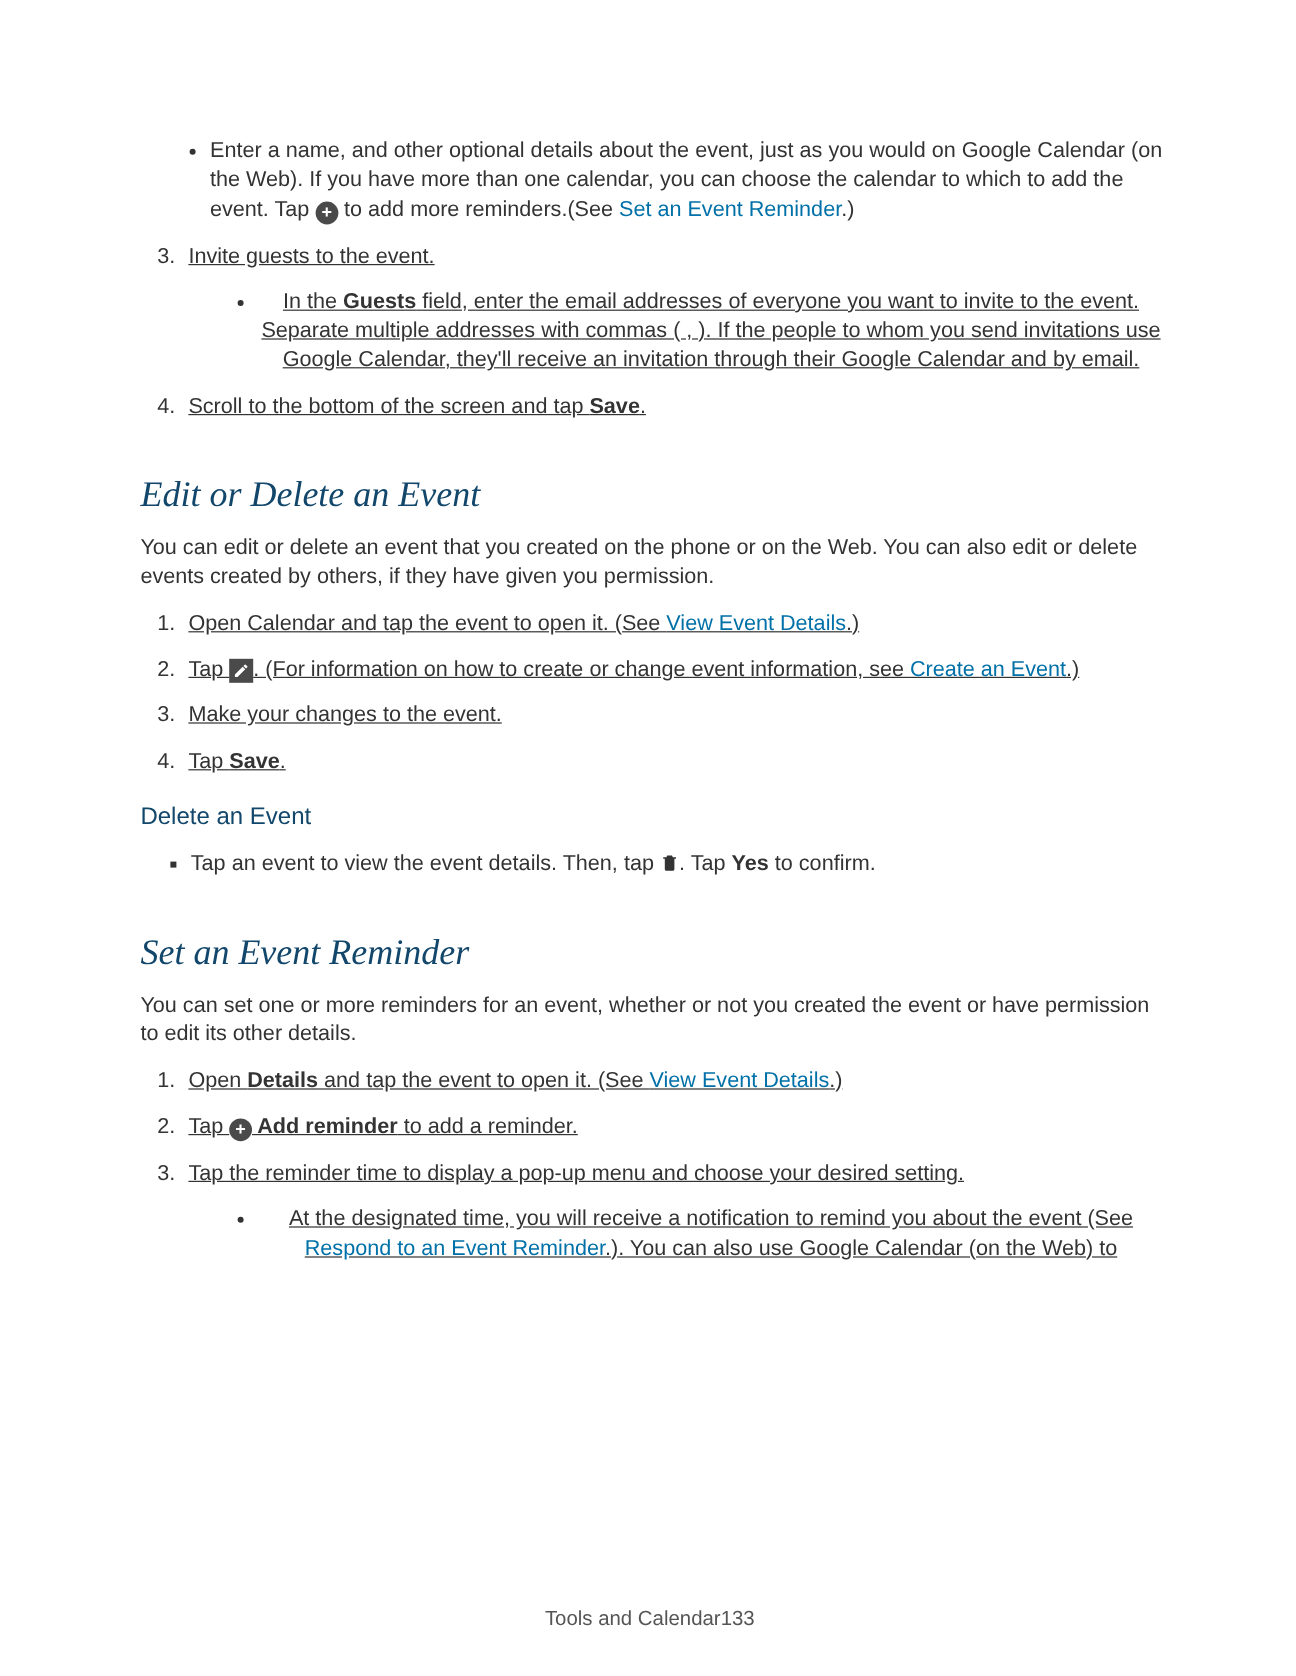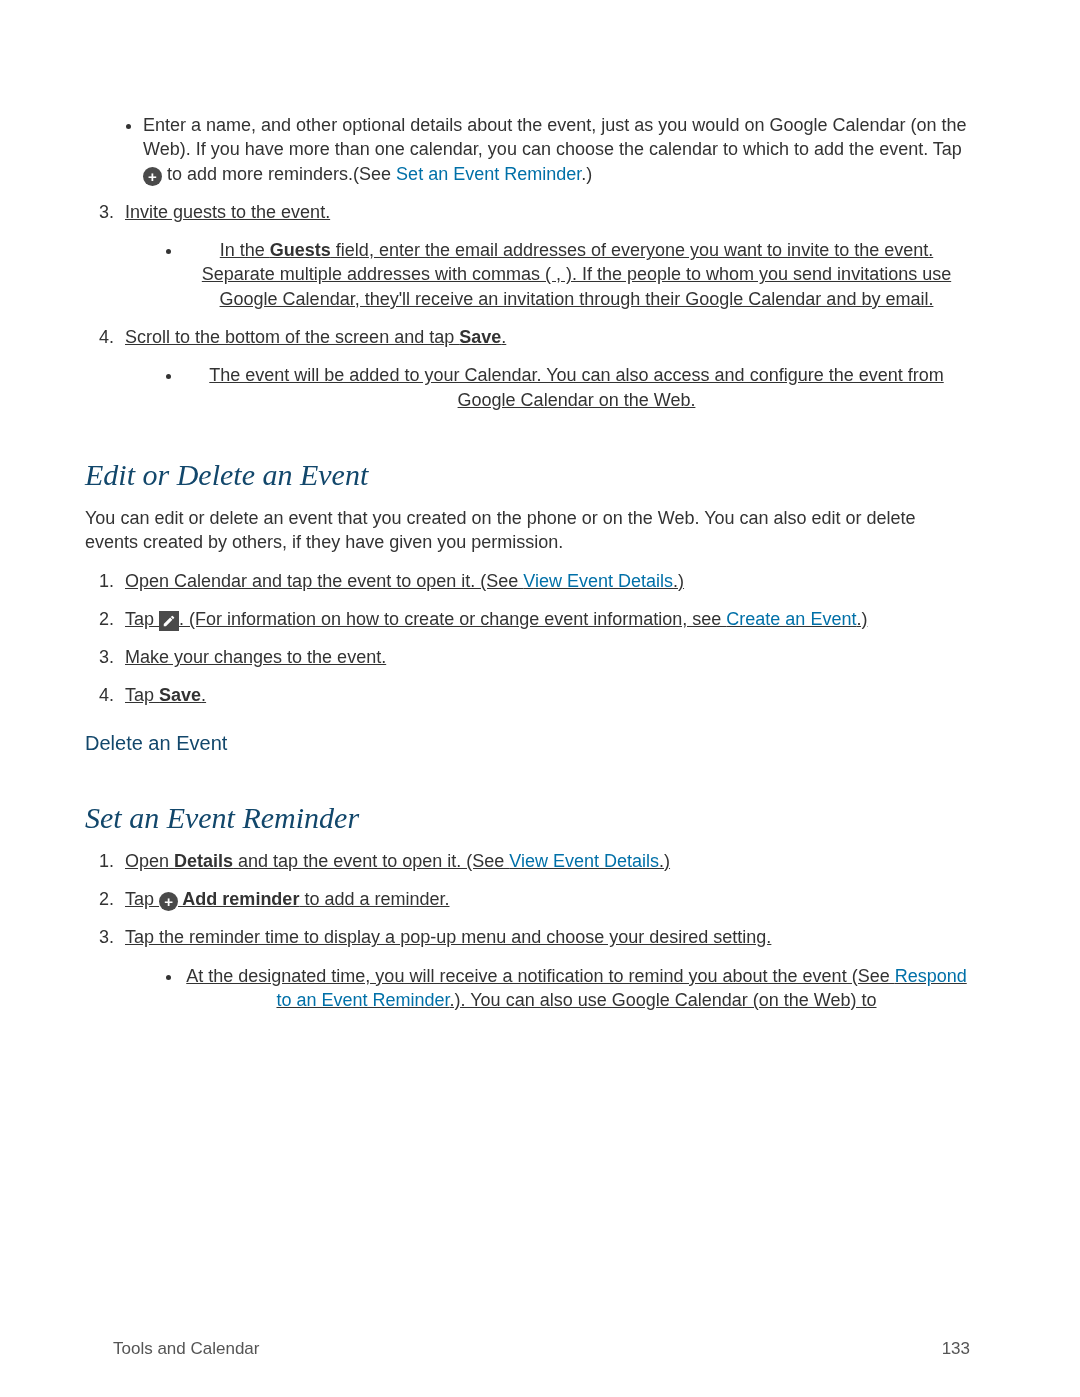--- a/index.html
+++ b/index.html
@@ -5,21 +5,21 @@
     * { margin: 0; padding: 0; box-sizing: border-box; }
     body {
       font-family: Arial, Helvetica, sans-serif;
       width: 1080px;
       height: 1397px;
       background: #fff;
       color: #333;
       position: relative;
     }
     .page {
-      padding: 113px 110px 0 85px;
+      padding: 113px 110px 0 117px;
     }
     ul.level1 {
       list-style: disc;
       padding-left: 40px;
       margin-left: 18px;
     }
     ul.level1 li {
       font-size: 18px;
       line-height: 1.35;
       color: #333;
@@ -120,21 +120,21 @@
       height: 18px;
       vertical-align: -3px;
     }
     .icon-trash svg { width: 16px; height: 18px; }
     .footer {
       position: absolute;
       bottom: 38px;
       left: 113px;
       right: 110px;
       display: flex;
-      justify-content: space-between;
+      justify-content: center;
       font-size: 17px;
       color: #555;
     }
   </style>
 </head>
 <body>
 
 <div class="page">
 
   <ul class="level1">
@@ -147,25 +147,20 @@
     <li>
       <span>Invite guests to the event.</span>
       <ul class="sub">
         <li>
           <span>In the </span><span class="bold">Guests</span><span> field, enter the email addresses of everyone you want to invite to the event. Separate multiple addresses with commas ( , ). If the people to whom you send invitations use Google Calendar, they'll receive an invitation through their Google Calendar and by email.</span>
         </li>
       </ul>
     </li>
     <li>
       <span>Scroll to the bottom of the screen and tap </span><span class="bold">Save</span><span>.</span>
-      <ul class="sub">
-        <li>
-          <span>The event will be added to your Calendar. You can also access and configure the event from Google Calendar on the Web.</span>
-        </li>
-      </ul>
     </li>
   </ol>
 
   <h2 class="section">Edit or Delete an Event</h2>
   <p class="intro">You can edit or delete an event that you created on the phone or on the Web. You can also edit or delete events created by others, if they have given you permission.</p>
 
   <ol class="numbered">
     <li>
       <span>Open Calendar and tap the event to open it. (See </span><a class="link">View Event Details</a><span>.)</span>
     </li>
@@ -178,22 +173,32 @@
     </li>
     <li>
       <span>Make your changes to the event.</span>
     </li>
     <li>
       <span>Tap </span><span class="bold">Save</span><span>.</span>
     </li>
   </ol>
 
   <h3 class="subsection">Delete an Event</h3>
+  <ul class="sq">
+    <li>
+      <span>Tap an event to view the event details. Then, tap </span><span class="icon-trash">
+          <svg viewBox="0 0 24 24">
+            <path fill="#333" d="M6 7h12v13a2 2 0 0 1-2 2H8a2 2 0 0 1-2-2V7zm3-4h6l1 2h4v2H4V5h4l1-2z"></path>
+          </svg>
+        </span><span>. Tap </span><span class="bold">Yes</span><span> to confirm.</span>
+    </li>
+  </ul>
 
   <h2 class="section">Set an Event Reminder</h2>
+  <p class="intro">You can set one or more reminders for an event, whether or not you created the event or have permission to edit its other details.</p>
 
   <ol class="numbered">
     <li>
       <span>Open </span><span class="bold">Details</span><span> and tap the event to open it. (See </span><a class="link">View Event Details</a><span>.)</span>
     </li>
     <li>
       <span>Tap </span><span class="icon-plus"></span><span class="bold"> Add reminder</span><span> to add a reminder.</span>
     </li>
     <li>
       <span>Tap the reminder time to display a pop-up menu and choose your desired setting.</span>

